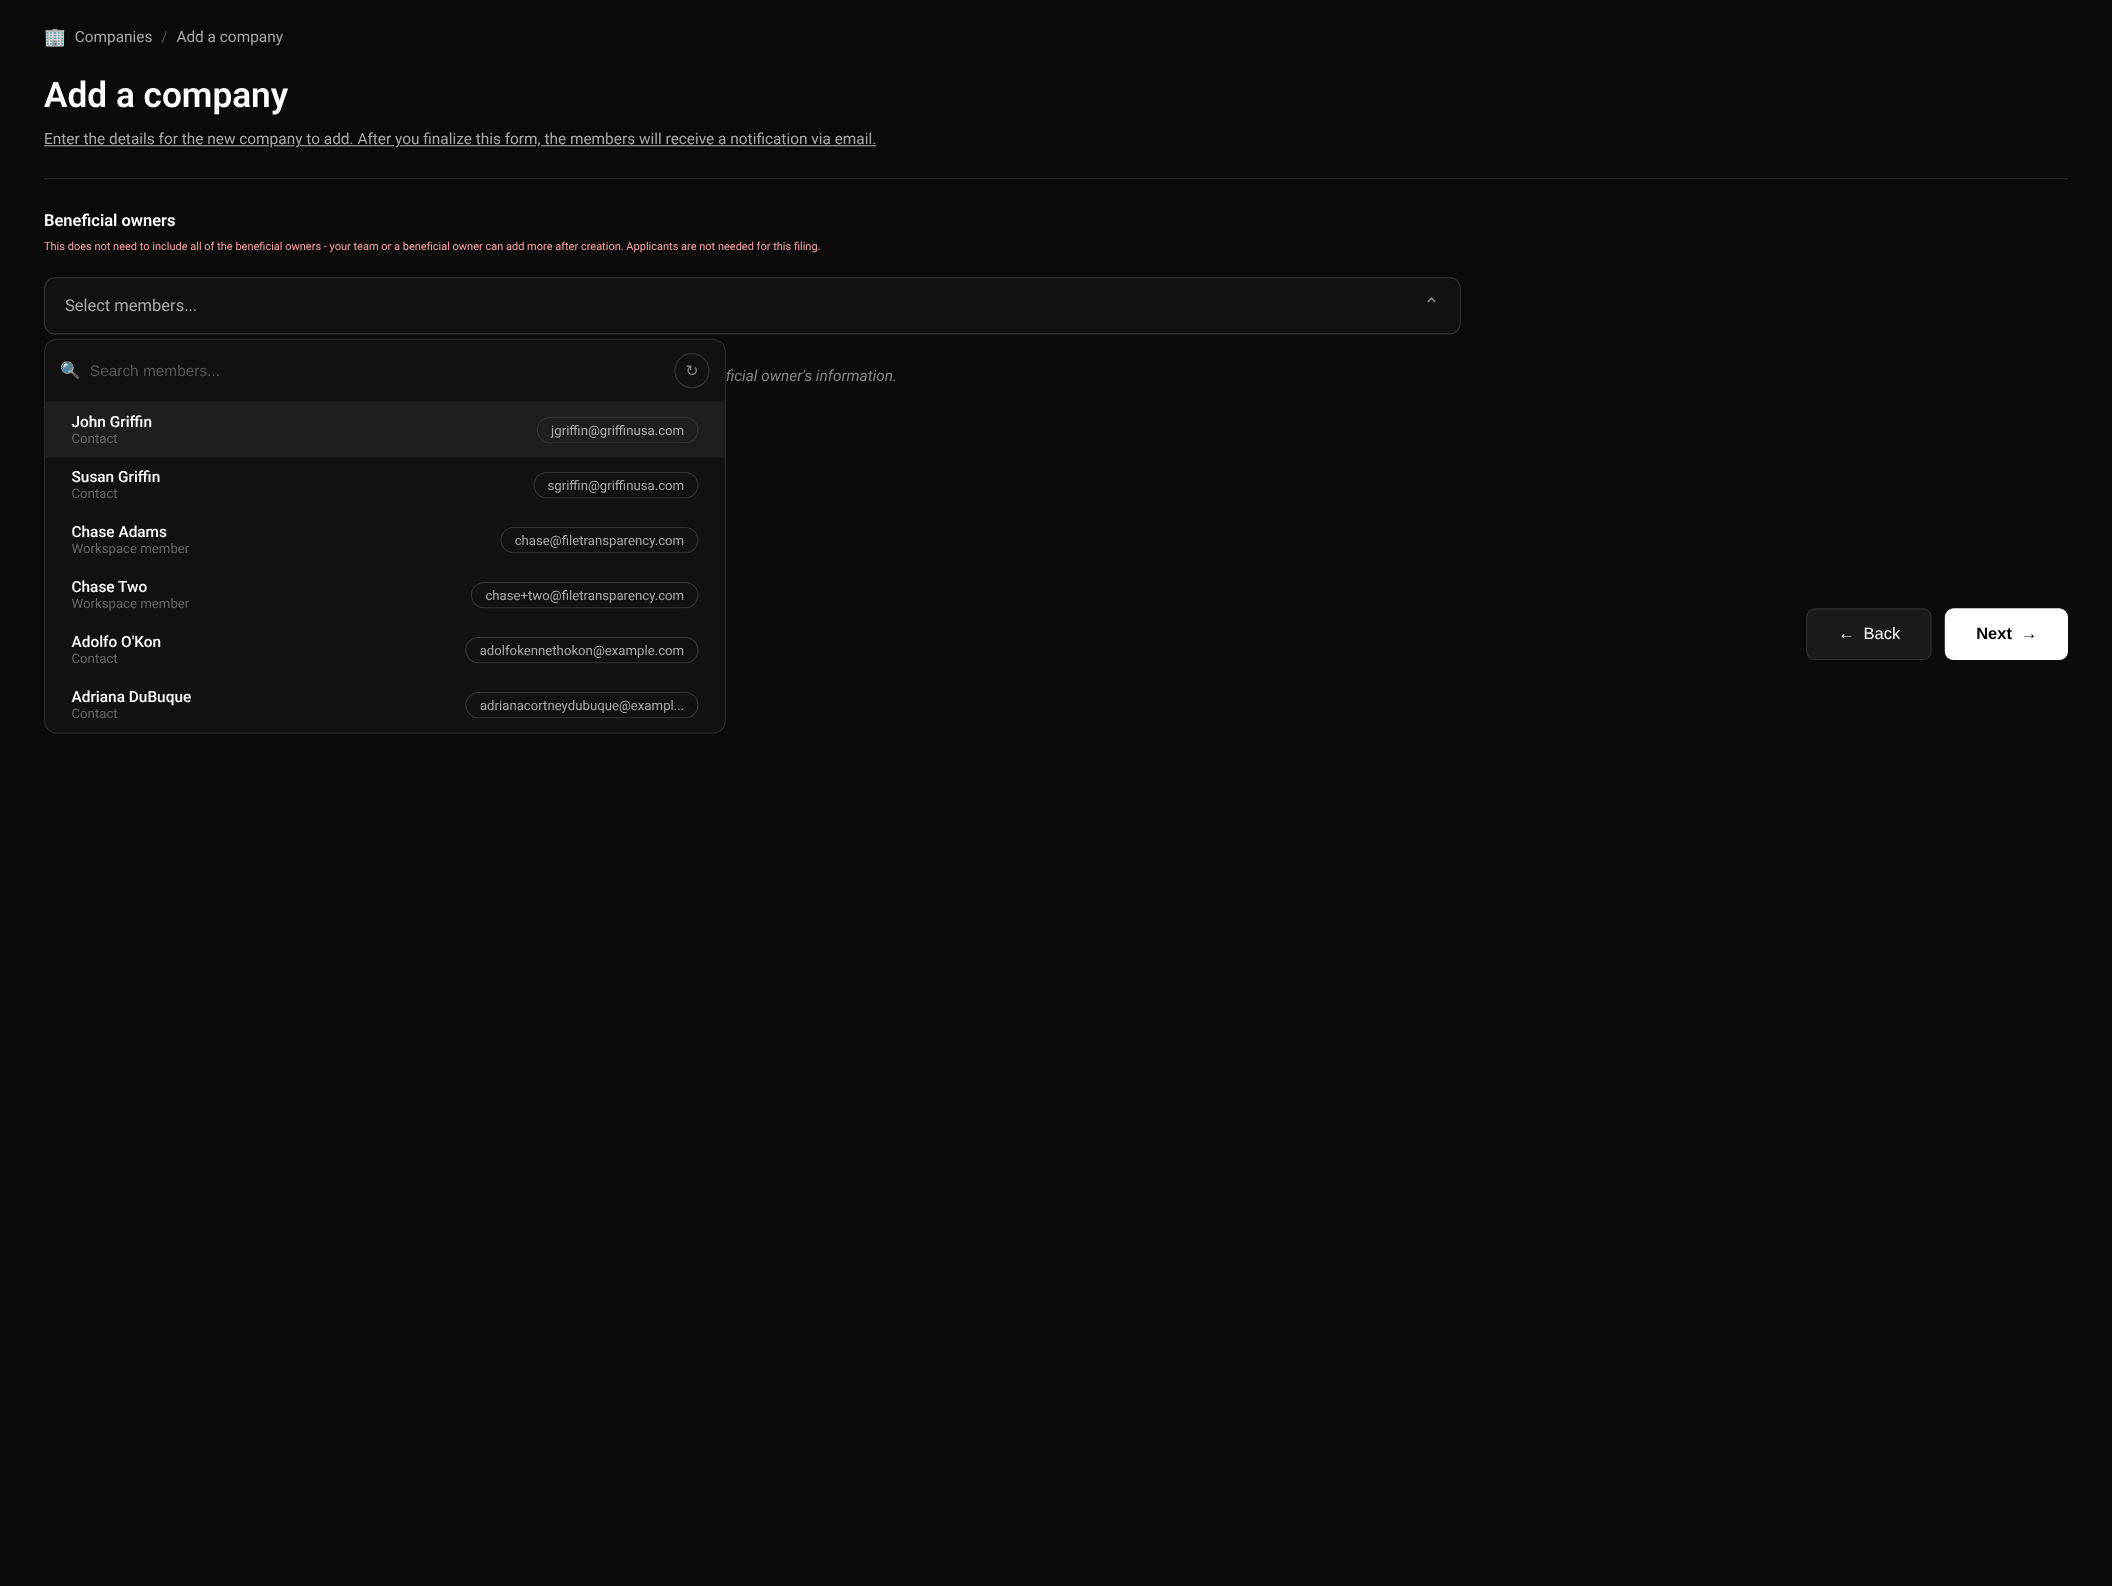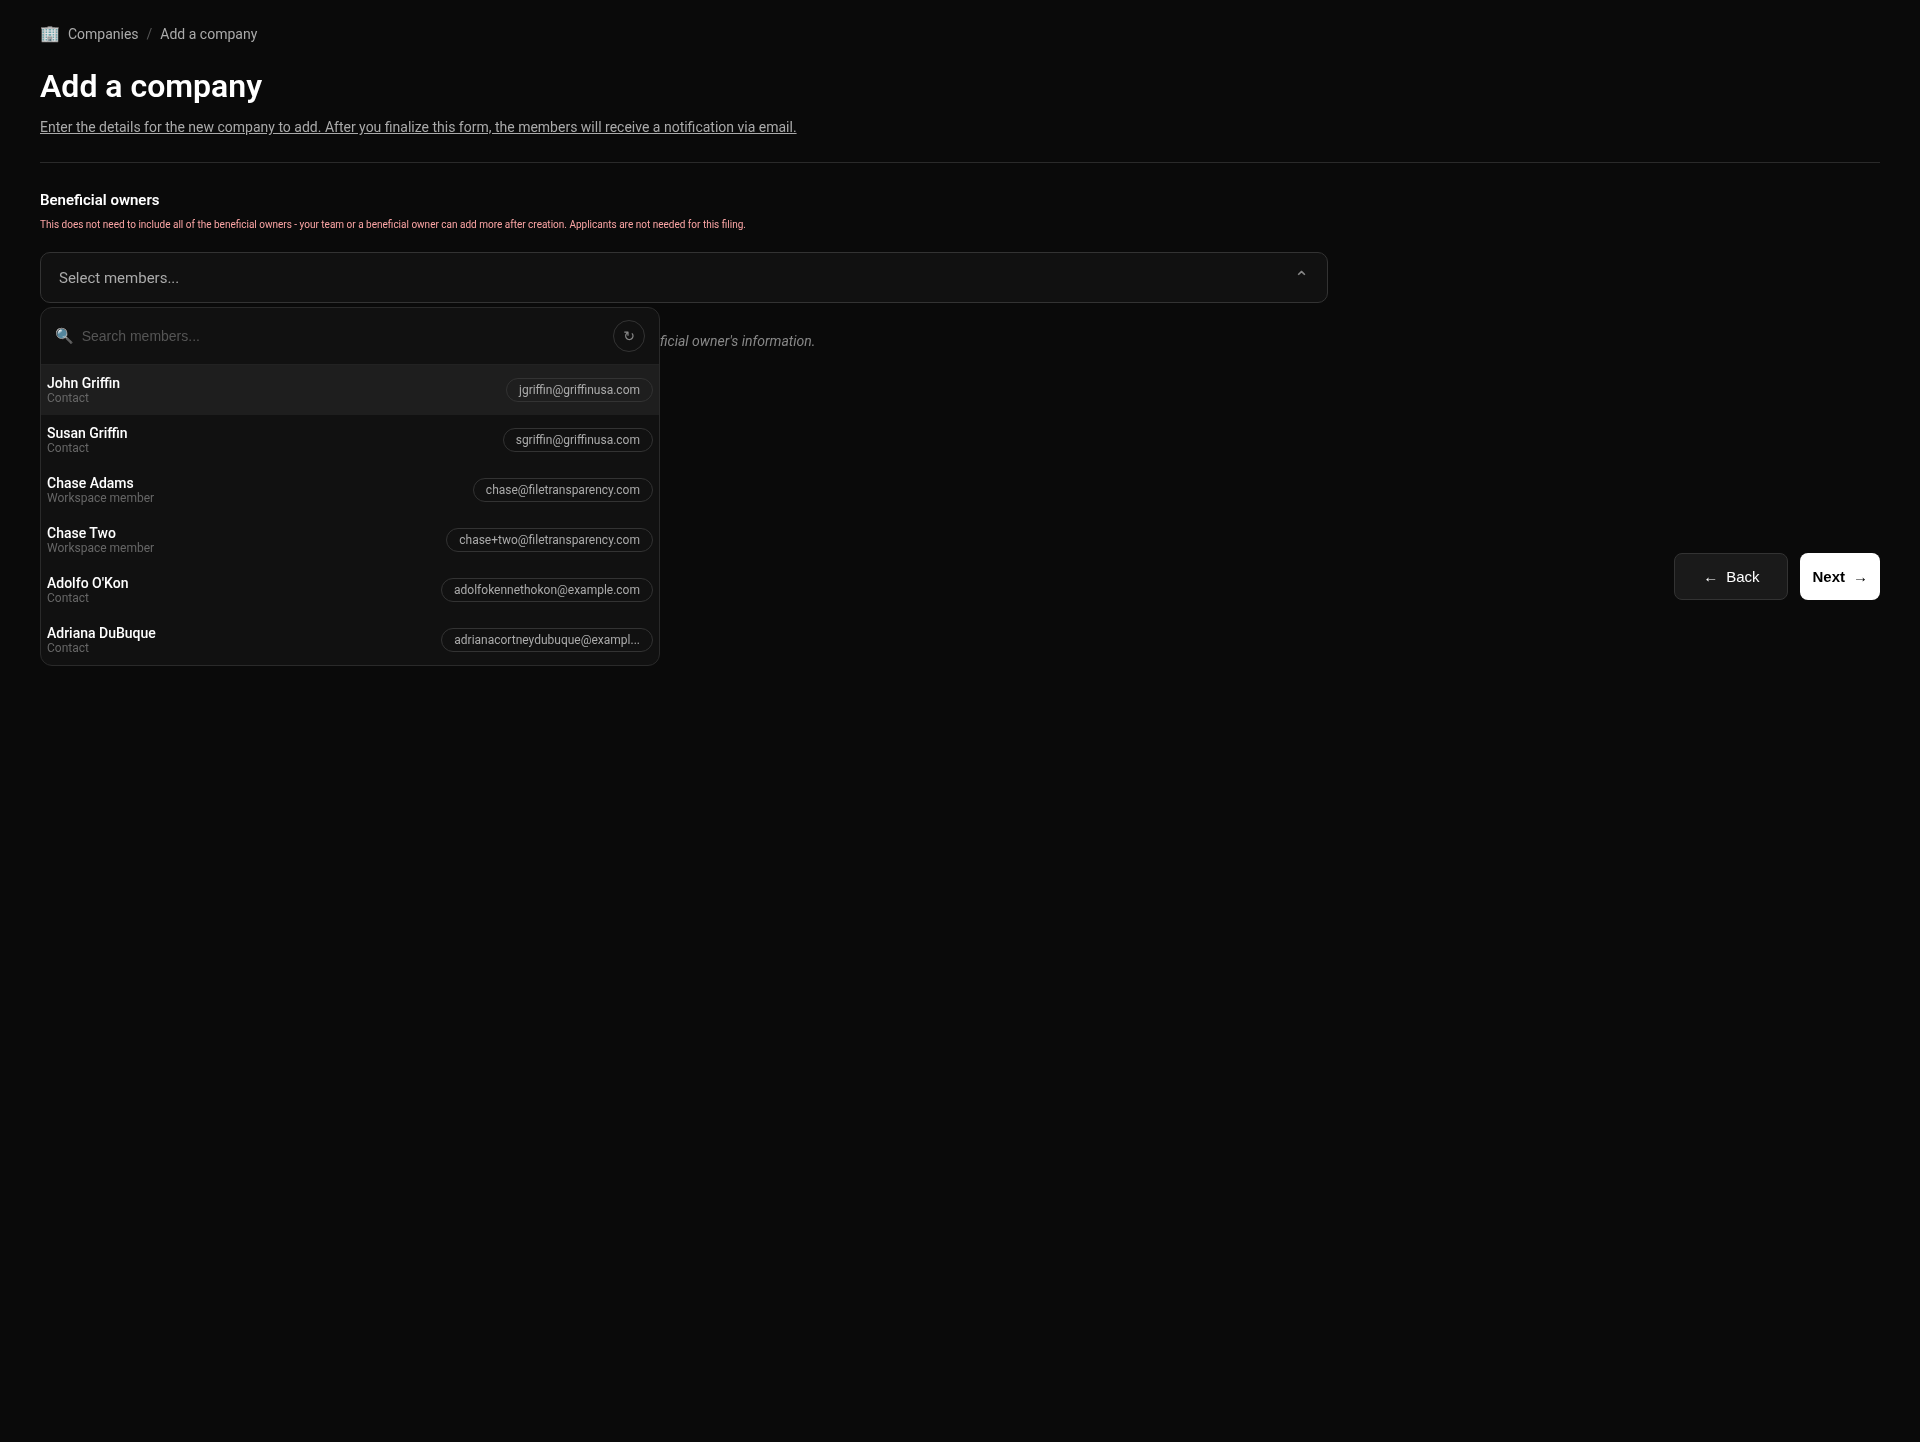--- a/index.html
+++ b/index.html
@@ -161,21 +161,21 @@
     }
 
     .group-label .sparkle {
       font-size: 13px;
     }
 
     .dropdown-item {
       display: flex;
       align-items: center;
       justify-content: space-between;
-      padding: 10px 6px;
+      padding: 10px 24px;
       cursor: pointer;
     }
 
     .dropdown-item.highlighted {
       background: #1e1e1e;
     }
 
     .item-left {
       display: flex;
       flex-direction: column;
@@ -229,21 +229,21 @@
     .btn-next {
       display: flex;
       align-items: center;
       gap: 8px;
       background: #ffffff;
       border: none;
       border-radius: 8px;
       color: #000;
       font-size: 15px;
       font-weight: 600;
-      padding: 14px 12px;
+      padding: 14px 28px;
       cursor: pointer;
     }
 
     .owner-info-text {
       font-size: 14px;
       color: #888;
       margin-top: 20px;
     }
   </style>
 </head>

